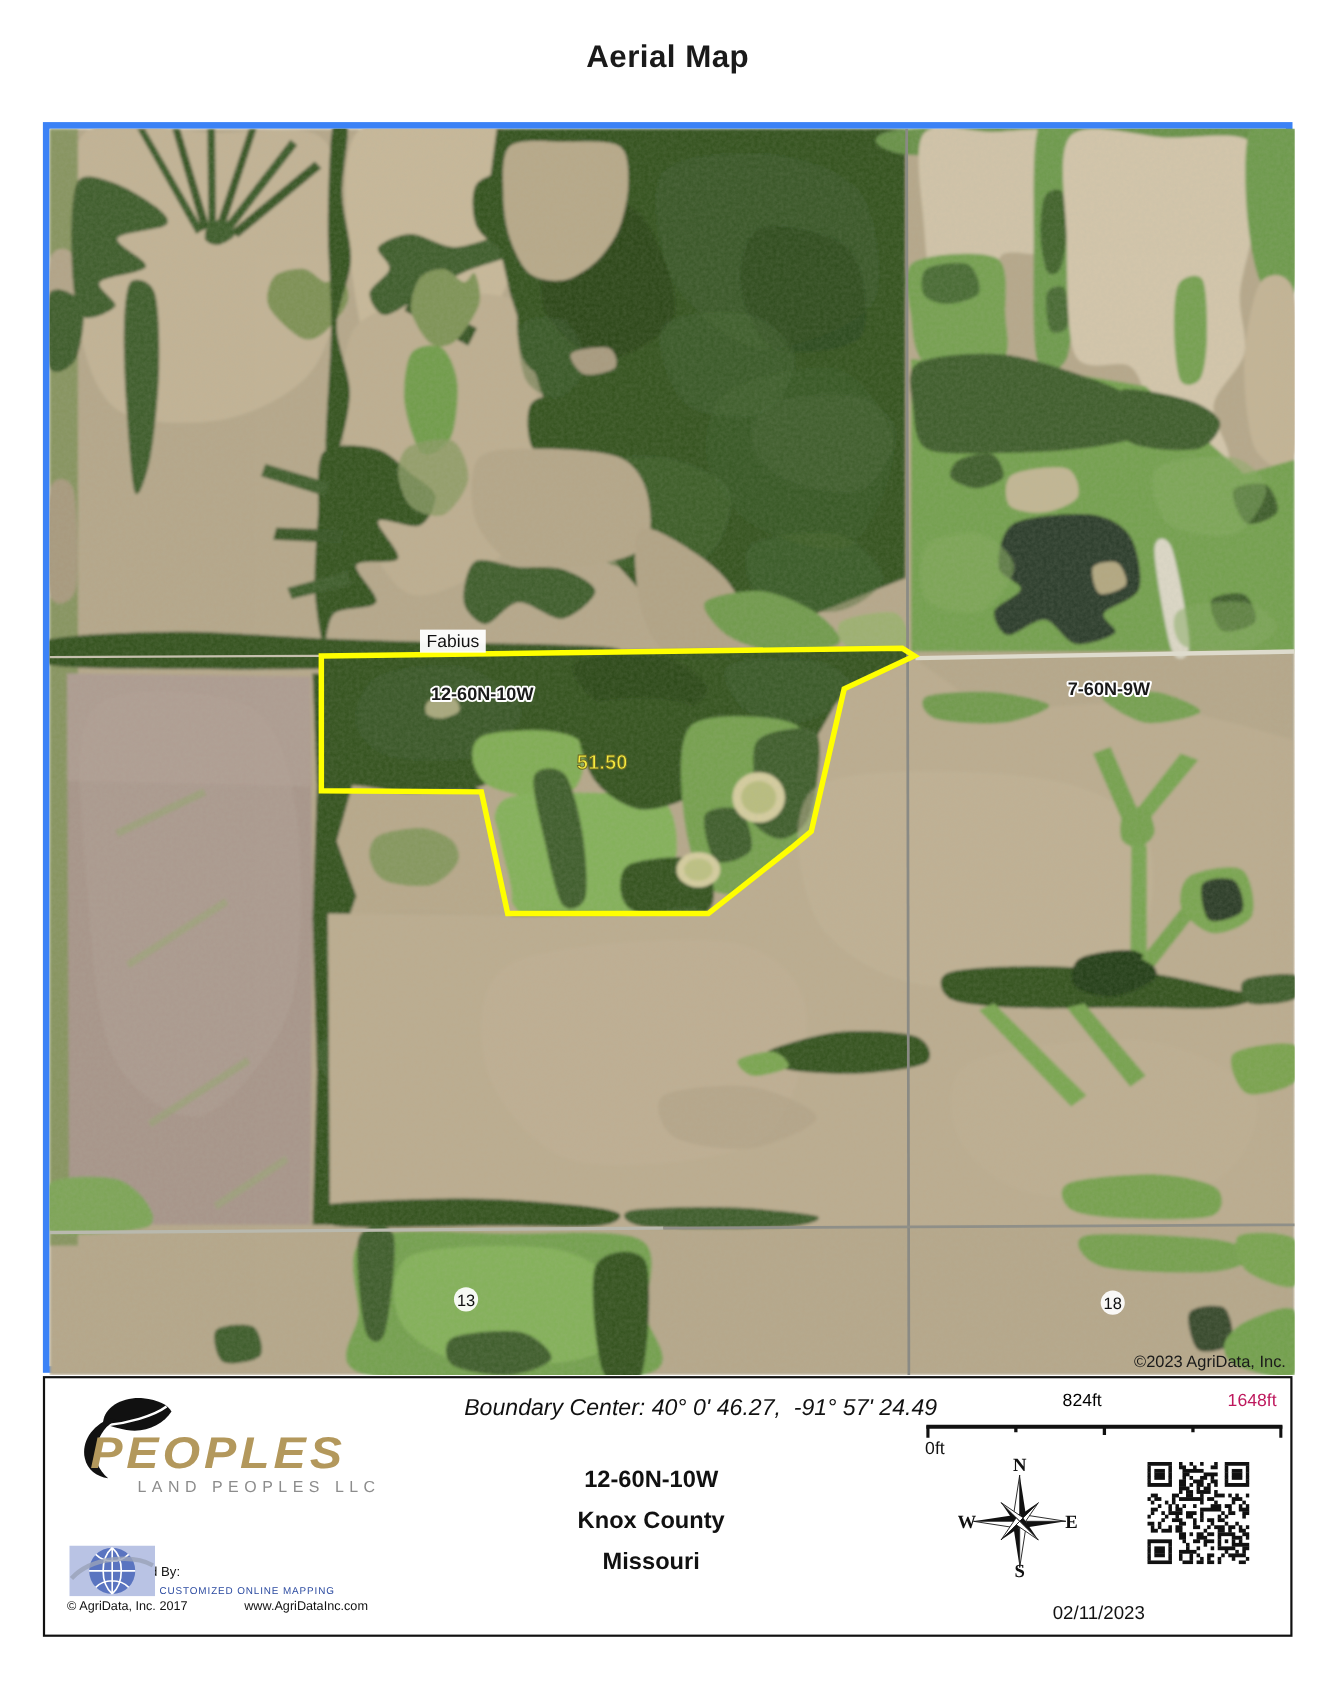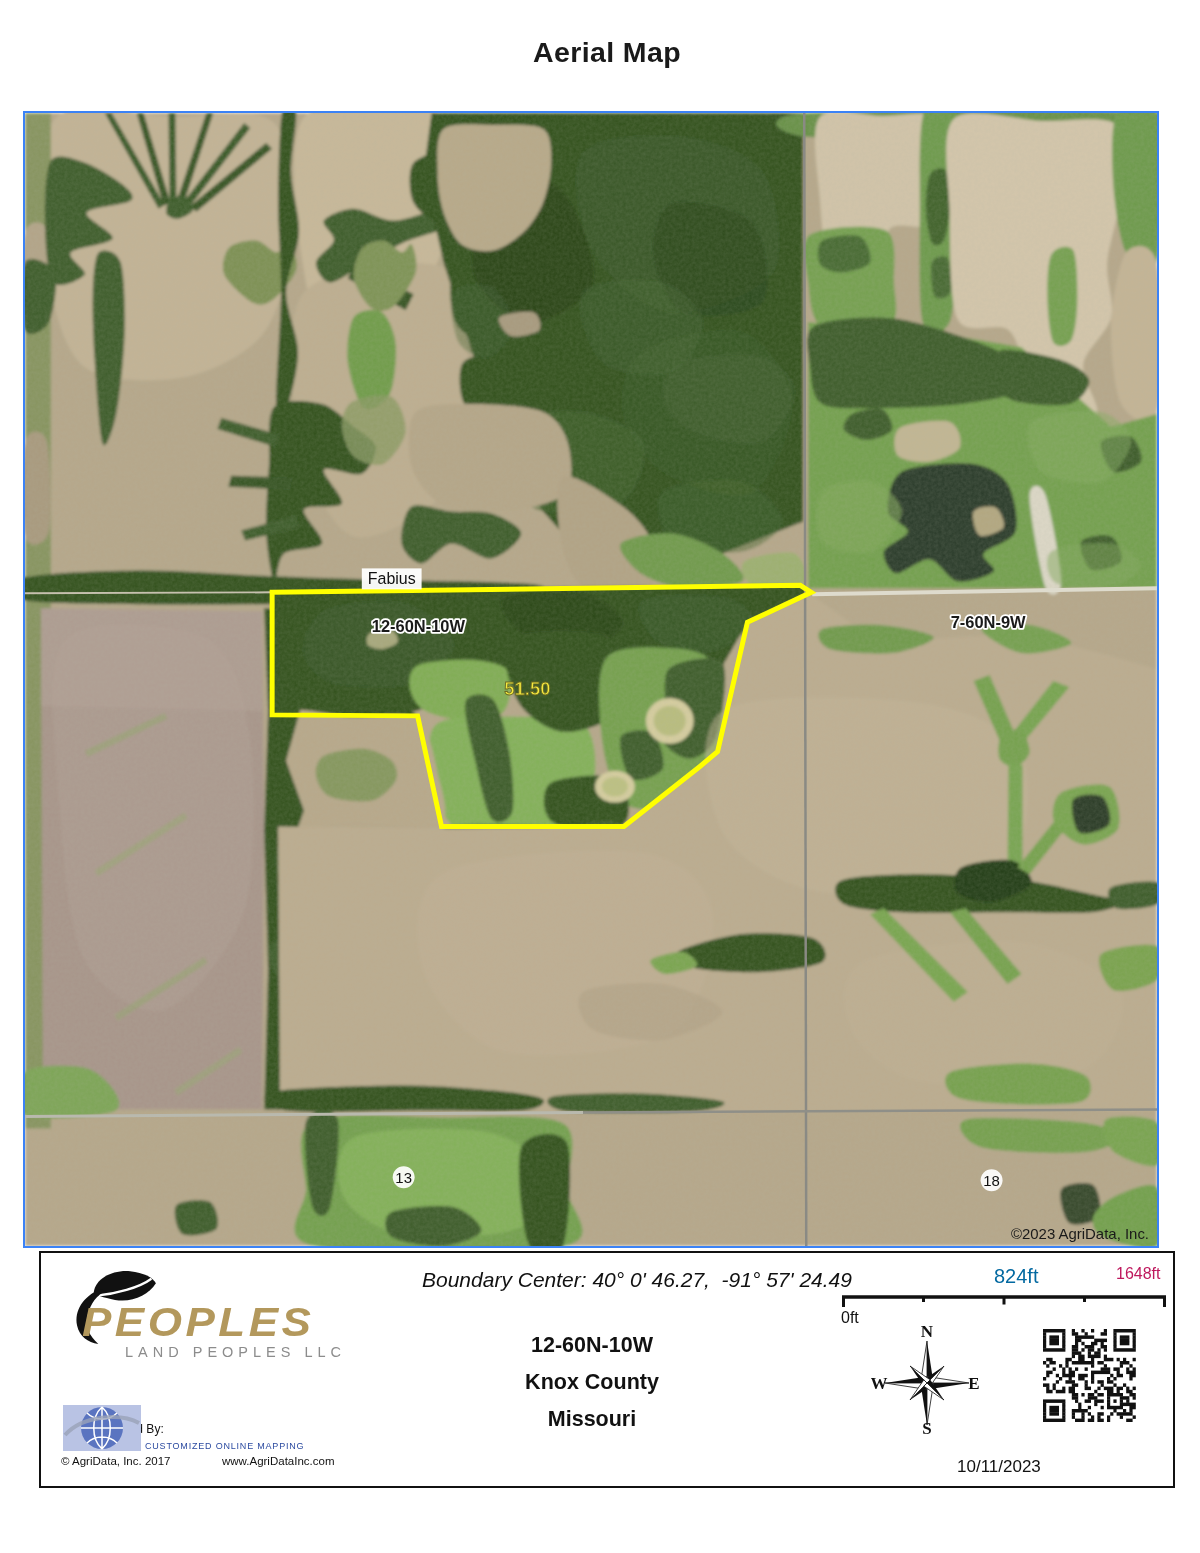--- a/index.html
+++ b/index.html
@@ -1,21 +1,21 @@
 <!DOCTYPE html>
 <html><head><meta charset="utf-8">
 <style>
 html,body{margin:0;padding:0;background:#ffffff;width:1200px;height:1553px;font-family:"Liberation Sans",sans-serif;}
 .abs{position:absolute;}
 </style></head>
 <body>
 
 <div class="abs" style="left:7px;top:36px;width:1200px;text-align:center;font-size:28.5px;font-weight:bold;color:#1a1a1a;letter-spacing:0.4px;">Aerial Map</div>
 
-<div class="abs" style="left:23px;top:111px;width:1136px;height:1137px;border:2px solid #3b82f6;box-sizing:border-box;">
+<div class="abs" style="left:39px;top:111px;width:1136px;height:1137px;border:6px solid #3b82f6;box-sizing:border-box;">
 <svg width="1132" height="1133" viewBox="0 0 1136 1137" preserveAspectRatio="none">
 <defs>
         <filter id="soft" x="-5%" y="-5%" width="110%" height="110%">
           <feGaussianBlur stdDeviation="1.4"></feGaussianBlur>
         </filter>
 <filter id="grain" x="0%" y="0%" width="100%" height="100%">
           <feTurbulence type="fractalNoise" baseFrequency="0.3" numOctaves="3" seed="7"></feTurbulence>
           <feColorMatrix type="matrix" values="0 0 0 0 0.45  0 0 0 0 0.47  0 0 0 0 0.38  0 0 0 0.6 0"></feColorMatrix>
         </filter>
       </defs>
@@ -368,21 +368,21 @@
   <div class="abs" style="left:104px;top:188px;font-size:9px;font-weight:normal;color:#2b4aa0;letter-spacing:0.8px;">CUSTOMIZED ONLINE MAPPING</div>
 
   <div class="abs" style="left:20px;top:202px;font-size:11.5px;color:#111;">© AgriData, Inc. 2017</div>
   <div class="abs" style="left:181px;top:202px;font-size:11.5px;color:#111;">www.AgriDataInc.com</div>
 
   <div class="abs" style="left:381px;top:15px;font-size:21px;color:#111;font-style:italic;">Boundary Center: 40° 0' 46.27,&nbsp; -91° 57' 24.49</div>
 
   <div class="abs" style="left:341px;top:74px;width:420px;text-align:center;font-size:21.5px;font-weight:bold;color:#111;line-height:37px;">12-60N-10W<br>Knox County<br>Missouri</div>
 
   <div class="abs" style="left:800px;top:12px;font-size:16px;color:#111;margin-top:44px;">0ft</div>
-  <div class="abs" style="left:925px;top:12px;font-size:20px;color:#0369a1;margin-left:28px;">824ft</div>
+  <div class="abs" style="left:925px;top:12px;font-size:16px;color:#000000;">824ft</div>
   <div class="abs" style="left:1075px;top:12px;font-size:16px;color:#be185d;">1648ft</div>
 
   <svg class="abs" style="left:801px;top:41px;" width="324" height="16" viewBox="0 0 324 16">
     <path d="M1.5,2 L1.5,13 M81.5,2 L81.5,8 M162,2 L162,10.5 M242.5,2 L242.5,8 M322.5,2 L322.5,13" stroke="#111" stroke-width="3"></path>
     <path d="M0,3 L324,3" stroke="#111" stroke-width="3.5"></path>
   </svg>
 
   <svg class="abs" style="left:830px;top:70px;" width="112" height="112" viewBox="-56 -56 112 112">
     <g transform="translate(0,4)">
     <path d="M0,-42 L6.5,0.0 L0,0 Z" fill="#111"></path>
@@ -612,13 +612,13 @@
 <rect x="89.6" y="86.4" width="3.20" height="3.50"></rect>
 <rect x="0.0" y="89.6" width="22.40" height="3.50"></rect>
 <rect x="32.0" y="89.6" width="9.60" height="3.50"></rect>
 <rect x="44.8" y="89.6" width="6.40" height="3.50"></rect>
 <rect x="54.4" y="89.6" width="6.40" height="3.50"></rect>
 <rect x="64.0" y="89.6" width="3.20" height="3.50"></rect>
 <rect x="83.2" y="89.6" width="6.40" height="3.50"></rect>
       </g>
   </svg>
 
-  <div class="abs" style="left:916px;top:204px;font-size:17px;color:#111;">10/11/2023</div>
+  <div class="abs" style="left:916px;top:204px;font-size:17px;color:#111;">02/11/2023</div>
 </div>
 </body></html>

